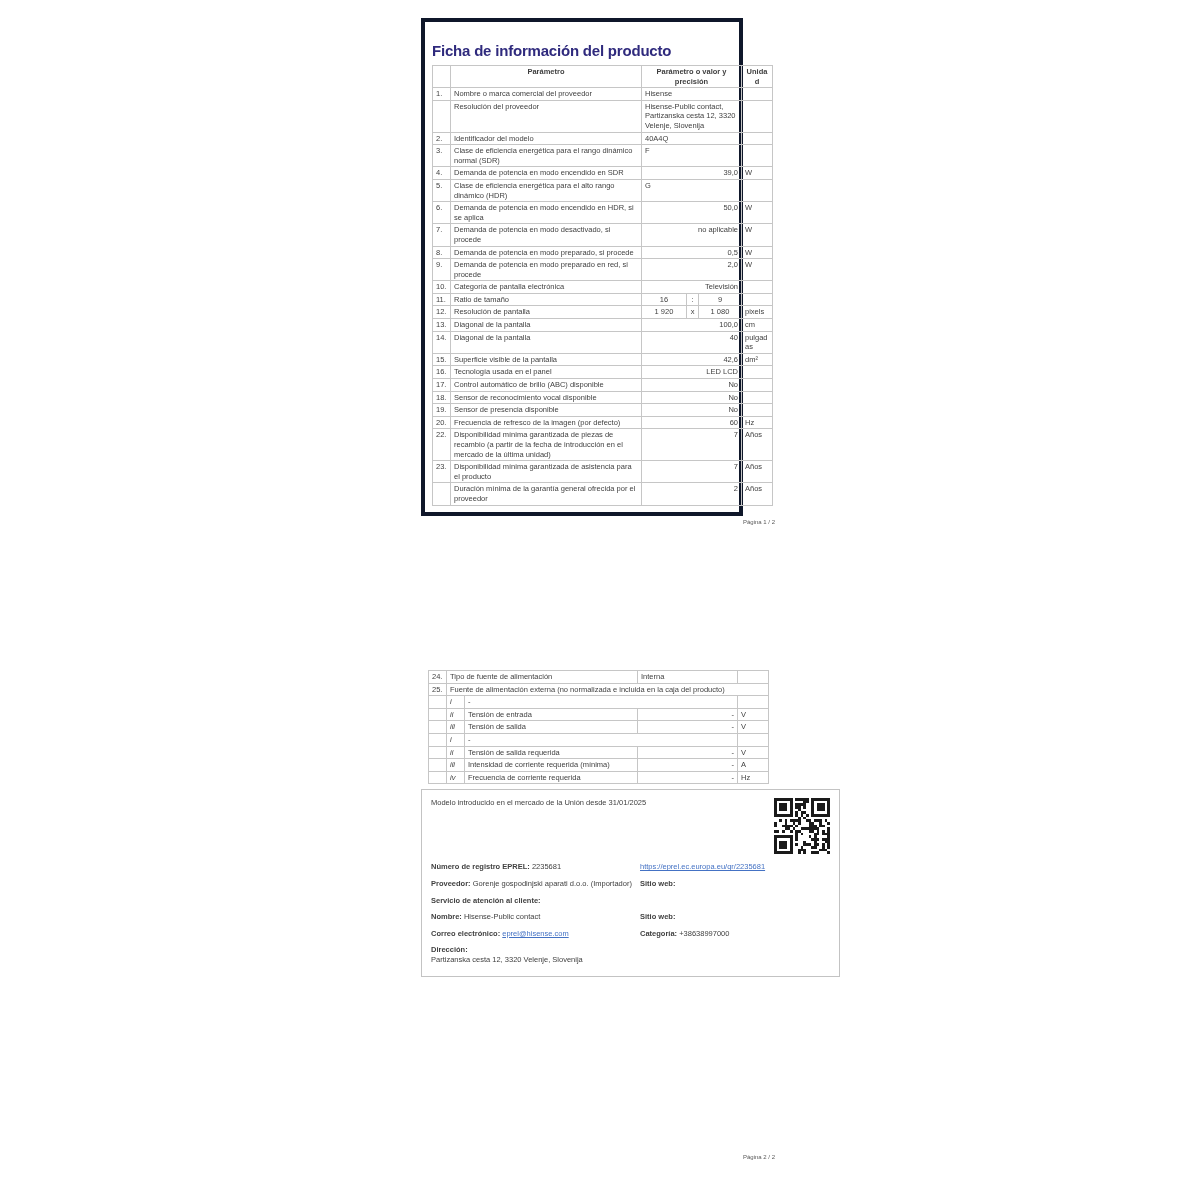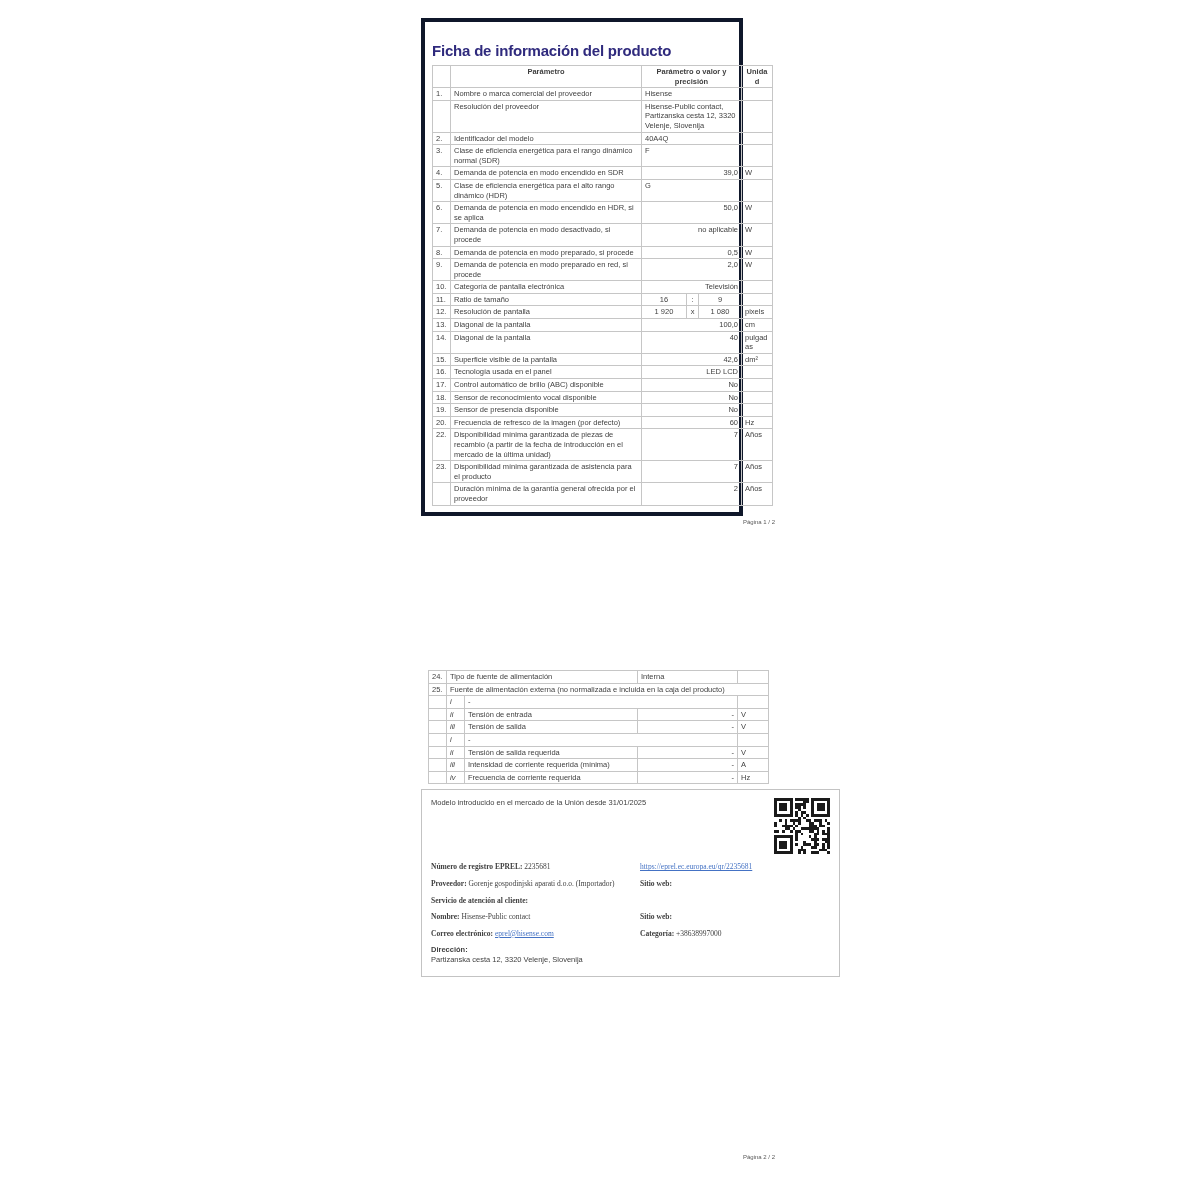--- a/index.html
+++ b/index.html
@@ -15,21 +15,21 @@
   td.l{text-align:left;} td.r{text-align:right;} td.c{text-align:center;}
   td.sub-i{font-style:italic;}
   .page-label{font-size:6px;color:#595959;text-align:right;margin-top:3px;}
   .page2-wrap{position:absolute;left:421px;top:623px;width:354px;margin-top:47px;}
   .page2-wrap table.fiche{margin:0 0 0 7px;}
   .contact-box{box-sizing:border-box;width:419px;height:188px;border:1px solid #c3c3c3;
       margin-top:5px;padding:8px 9px 6px 9px;font-size:7.5px;line-height:9.6px;overflow:hidden;}
   .market-row{display:flex;justify-content:space-between;align-items:flex-start;height:64px;}
   .market-text{width:250px;}
   .qr{width:56px;height:56px;flex:0 0 auto;}
-  .info-row{display:flex;margin-bottom:7px;font-family:Liberation Serif, serif;}
+  .info-row{display:flex;margin-bottom:7px;}
   .info-left{width:205px;flex:0 0 auto;padding-right:4px;}
   .info-right{flex:1;}
   .lbl{font-weight:bold;}
   a.link{color:#4472c4;text-decoration:underline;word-break:break-all;}
   .page2-label{position:absolute;left:421px;top:1154px;width:354px;font-size:6px;color:#595959;text-align:right;}
 </style>
 </head>
 <body>
 
 <div class="page1-wrap">

